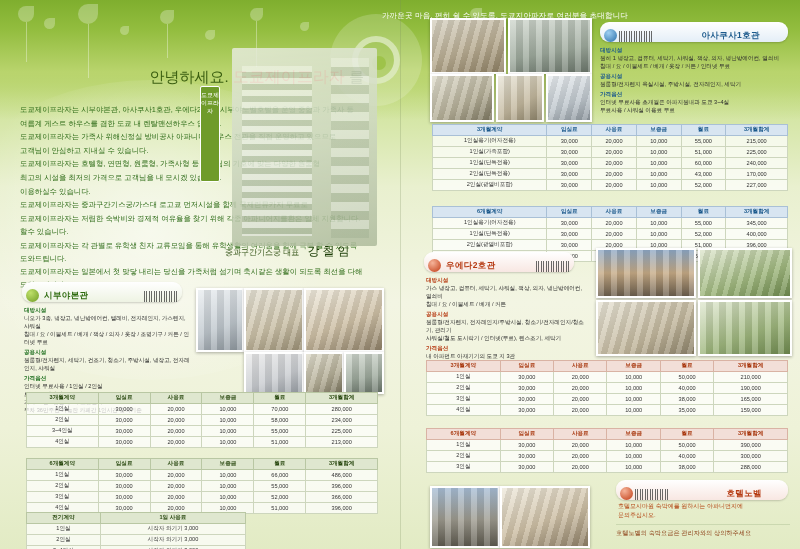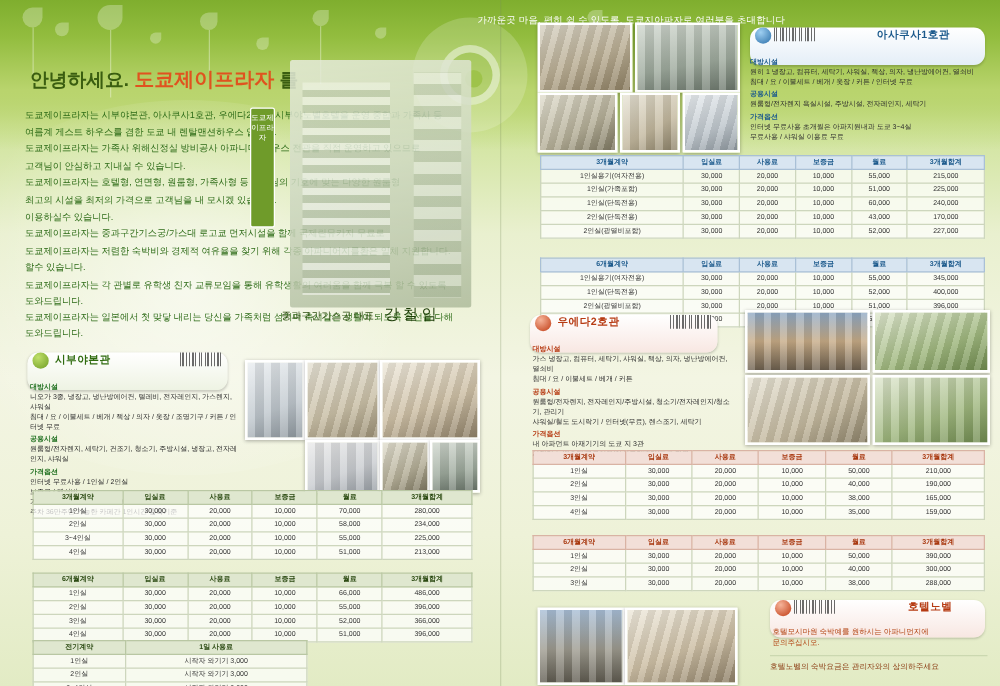--- a/index.html
+++ b/index.html
@@ -45,21 +45,21 @@
   .headline-ko{
     position:absolute;left:340px;top:10px;width:330px;
     font-size:7.5px;color:#ffffff;letter-spacing:.2px;
     text-align:center;line-height:12px;
   }
   
   .intro{
     position:absolute;left:20px;top:50px;width:360px;
   }
   .intro h1{
-    margin:4px;font-size:15px;color:#3a5e10;font-weight:bold;line-height:22px;
+    margin:16px;font-size:15px;color:#3a5e10;font-weight:normal;line-height:22px;text-align:right;
   }
   .intro h1 .hi{color:#3a5e10;}
   .intro h1 .brand{color:#e0531f;font-size:16px;}
   .intro h1 .sub{color:#3a5e10;}
   .intro .body{
     margin-top:10px;font-size:7.4px;line-height:12.6px;color:#2d6b17;width:345px;
   }
   .intro .body p{margin:0 0 1px 0;}
   .sign{
     position:absolute;left:225px;top:243px;font-size:8px;color:#2f4f12;
@@ -80,24 +80,24 @@
     content:"";position:absolute;right:8px;top:10px;width:38px;height:180px;
     background:repeating-linear-gradient(180deg, rgba(255,255,255,.35) 0 9px, rgba(110,130,100,.2) 9px 18px);
   }
   .signboard{
     position:absolute;left:200px;top:86px;width:20px;height:96px;
     background:#6f9b2a;border:1px solid #fff;border-radius:2px;
     color:#fff;font-size:6px;line-height:8px;text-align:center;padding-top:4px;box-sizing:border-box;
   }
   
   .sechead{
-    position:absolute;height:30px;border-radius:9px;
+    position:absolute;height:20px;border-radius:9px;
     background:linear-gradient(180deg,#ffffff 0%, #eef3e3 100%);
     box-shadow:0 1px 2px rgba(0,0,0,.18);
-    display:flex;align-items:flex-start;
+    display:flex;align-items:flex-end;
   }
   .sechead .dot{
     width:13px;height:13px;border-radius:50%;margin-left:4px;flex:none;
     background:radial-gradient(circle at 35% 30%, #bfe06a, #6f9c24);
   }
   .sechead .t{
     font-size:8.5px;font-weight:bold;margin-left:5px;letter-spacing:.4px;
   }
   .sechead.green .t{color:#2f6b0f;}
   .sechead.blue{background:linear-gradient(180deg,#ffffff 0%,#e4eef7 100%);}

